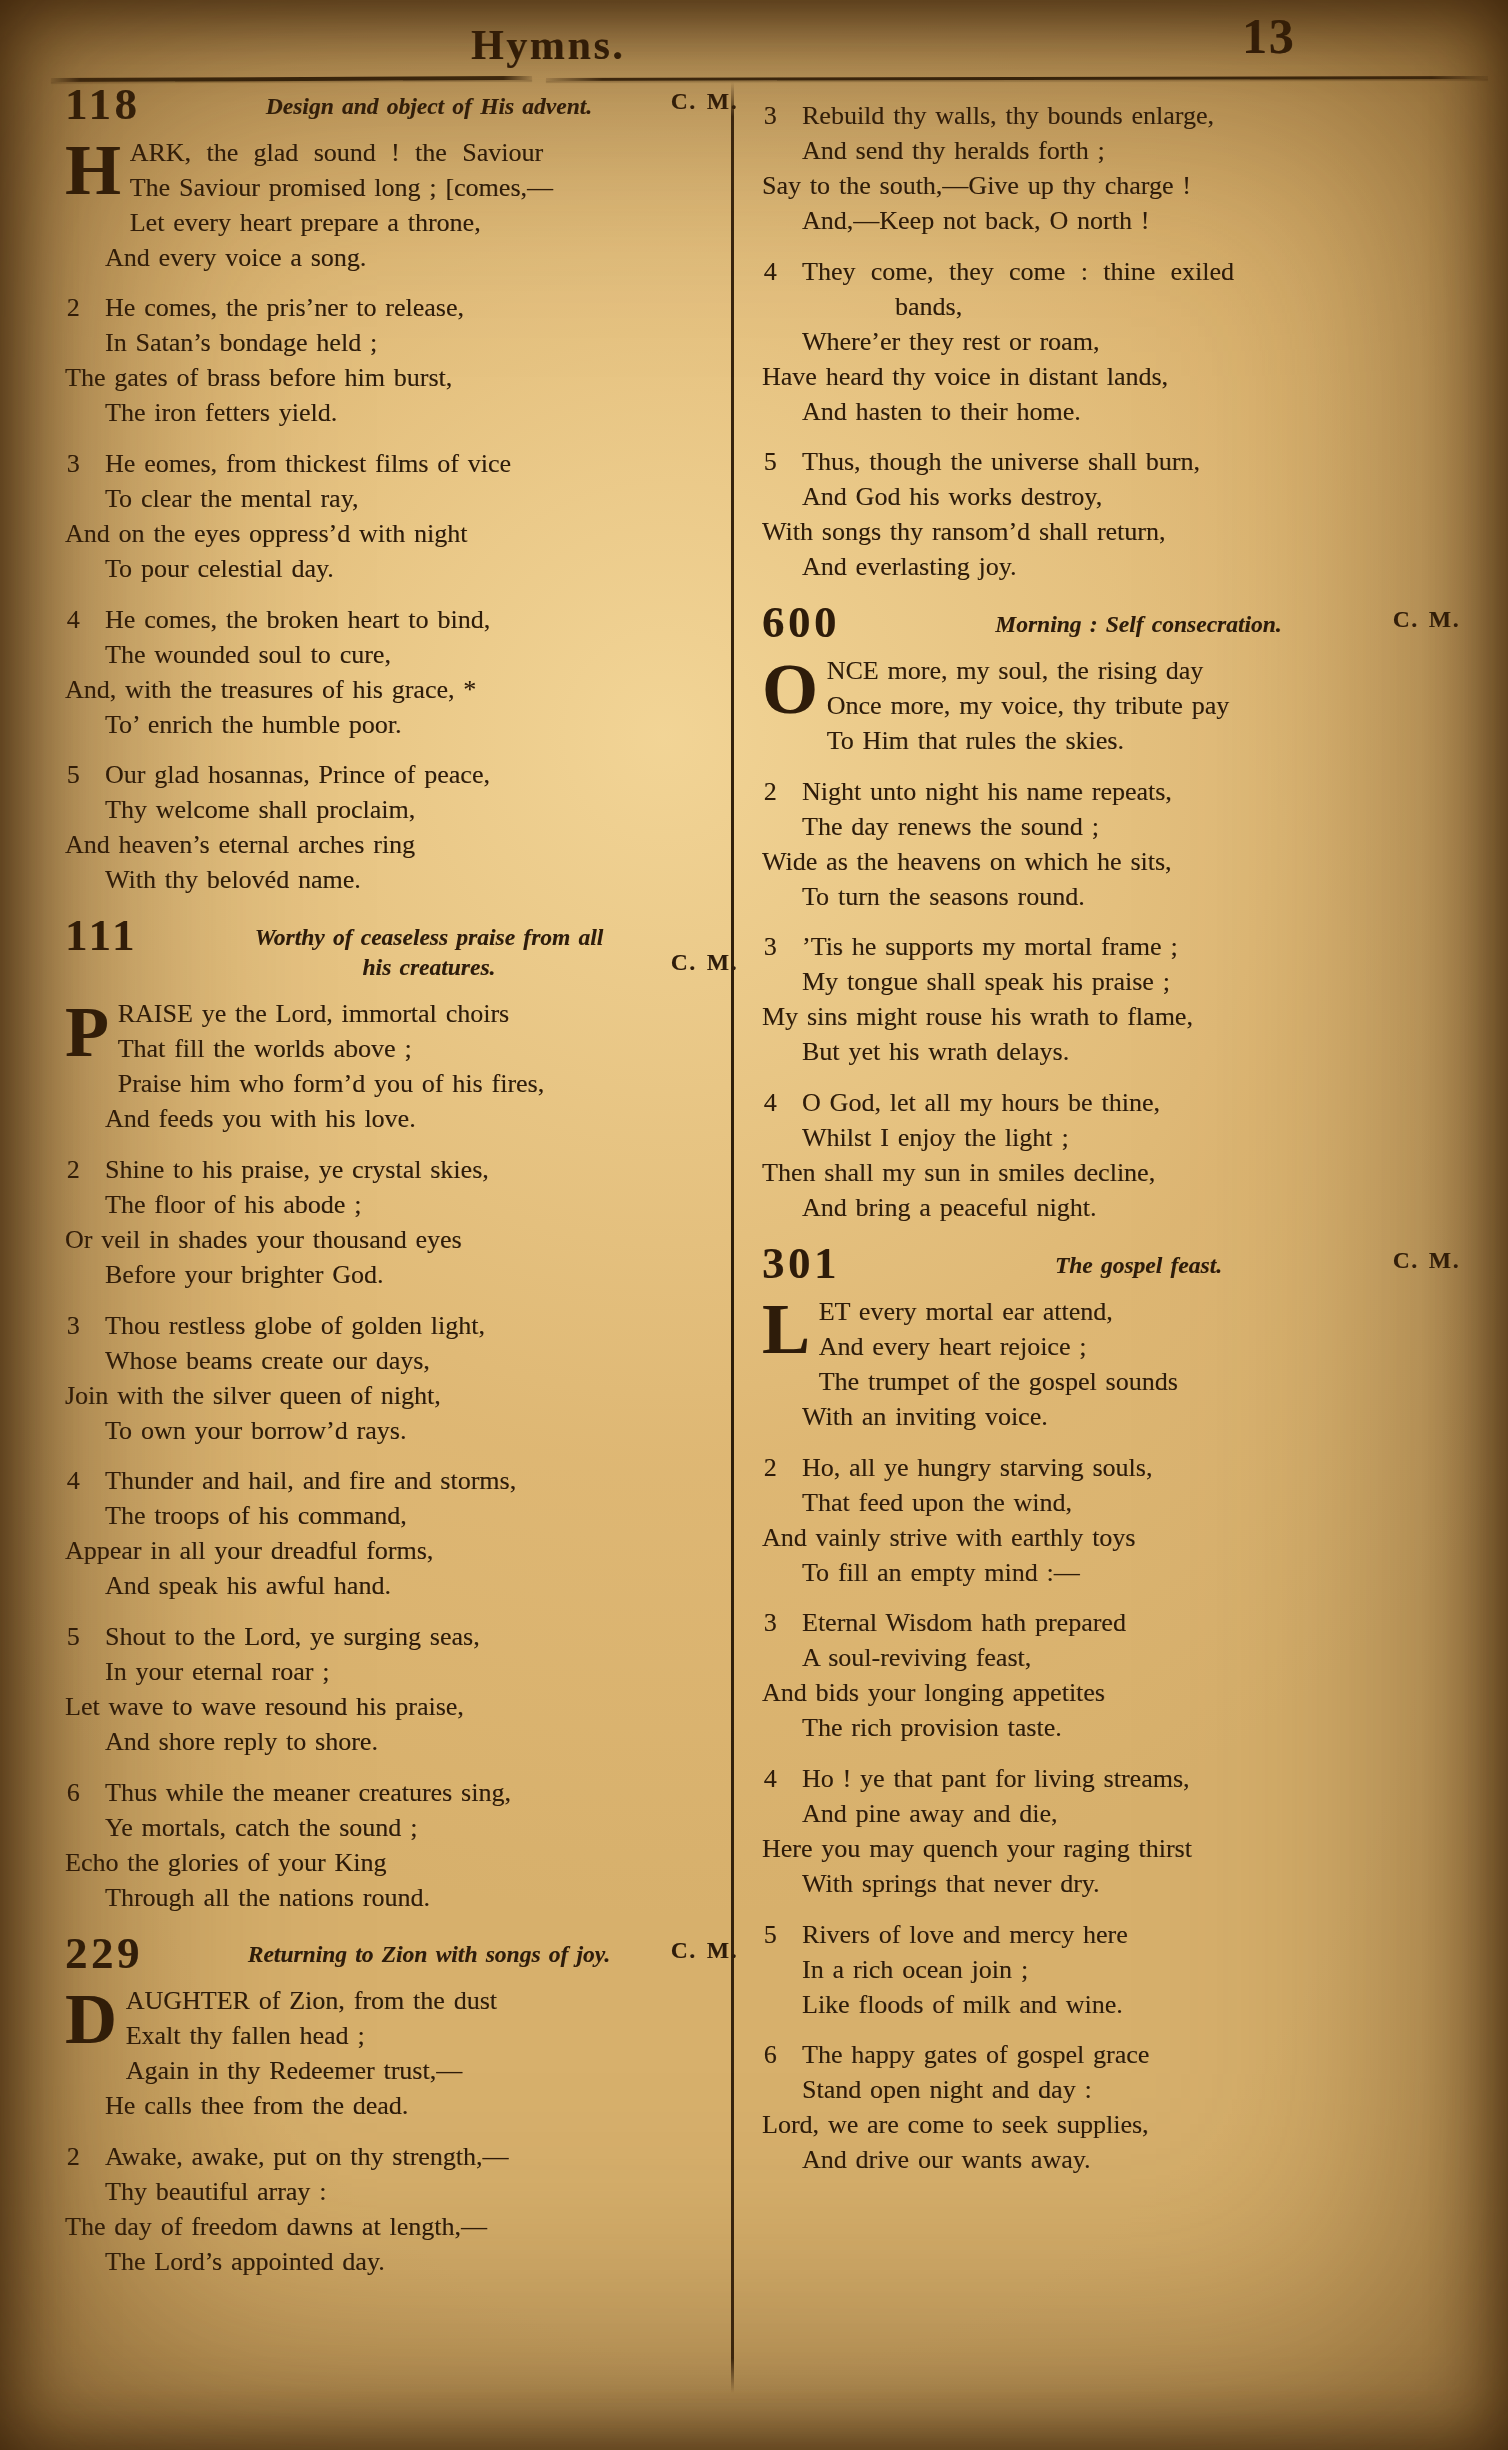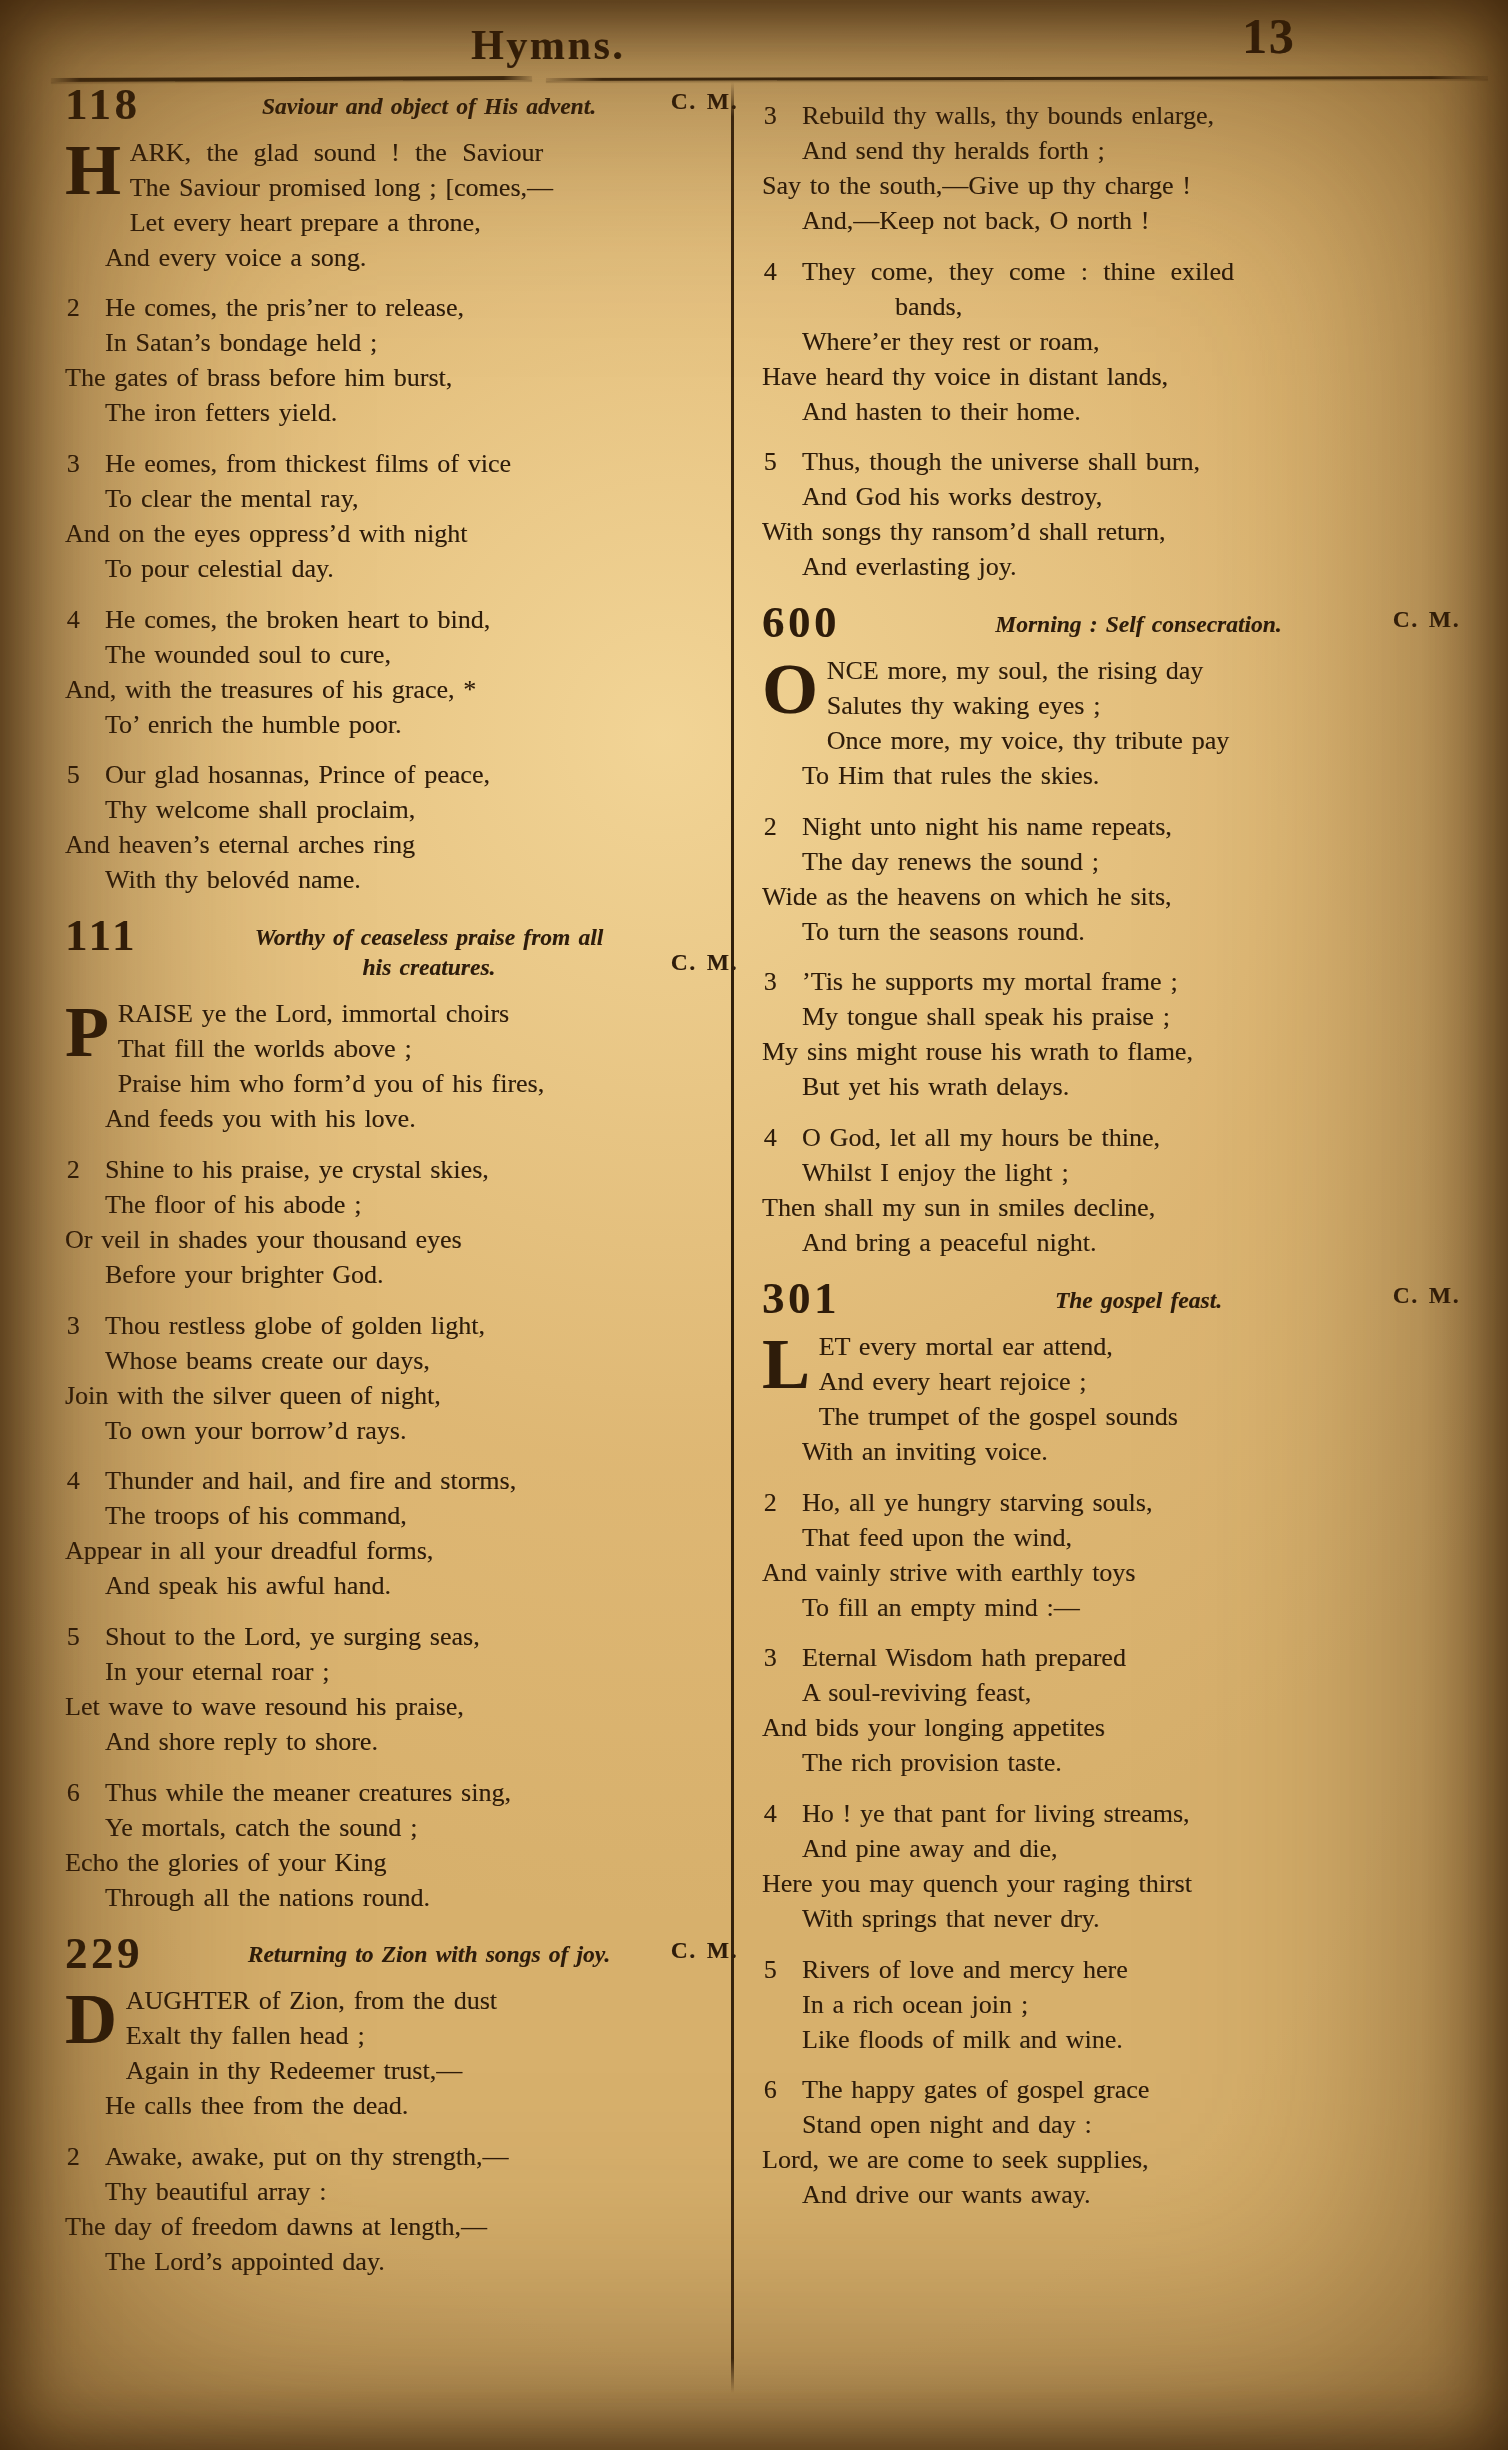--- a/index.html
+++ b/index.html
@@ -66,21 +66,21 @@
 
 <div class="page-header-title">Hymns.</div>
 <div class="page-number">13</div>
 <div class="rule left"></div>
 <div class="rule right"></div>
 <div class="divider"></div>
 <div class="col col-left">
     <div class="hymn-head">
       <span class="hymn-num">118</span>
       <span class="hymn-title">
-        <span class="title-line" style="display: block;">Saviour and object of His advent.</span>
+        <span class="title-line" style="display: block;">Design and object of His advent.</span>
       </span>
       <span class="hymn-meter">C. M.</span>
     </div>
     <div class="verse">
       <span class="dropcap">H</span>
       <div class="vline i0 stretch"><span class="vtext">ARK, the glad sound ! the Saviour</span></div>
       <div class="vline i0"><span class="vtext">The Saviour promised long ; [comes,—</span></div>
       <div class="vline i0"><span class="vtext">Let every heart prepare a throne,</span></div>
       <div class="vline i1"><span class="vtext">And every voice a song.</span></div>
     </div>
@@ -197,21 +197,20 @@
     <div class="hymn-head">
       <span class="hymn-num">600</span>
       <span class="hymn-title">
         <span class="title-line" style="display: block;">Morning : Self consecration.</span>
       </span>
       <span class="hymn-meter">C. M.</span>
     </div>
     <div class="verse">
       <span class="dropcap">O</span>
       <div class="vline i0"><span class="vtext">NCE more, my soul, the rising day</span></div>
-      <div class="vline i0"><span class="vtext">Salutes thy waking eyes ;</span></div>
       <div class="vline i0"><span class="vtext">Once more, my voice, thy tribute pay</span></div>
       <div class="vline i1"><span class="vtext">To Him that rules the skies.</span></div>
     </div>
     <div class="verse">
       <div class="vline i1"><span class="vnum">2</span><span class="vtext">Night unto night his name repeats,</span></div>
       <div class="vline i1"><span class="vtext">The day renews the sound ;</span></div>
       <div class="vline i0"><span class="vtext">Wide as the heavens on which he sits,</span></div>
       <div class="vline i1"><span class="vtext">To turn the seasons round.</span></div>
     </div>
     <div class="verse">

